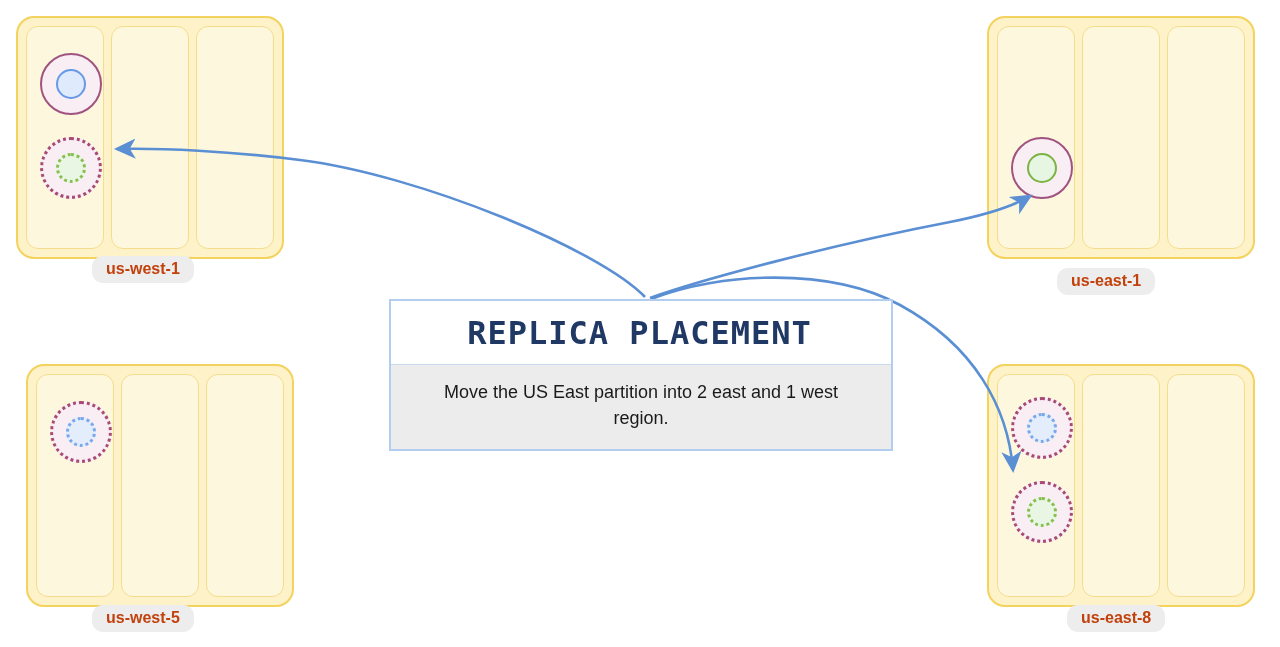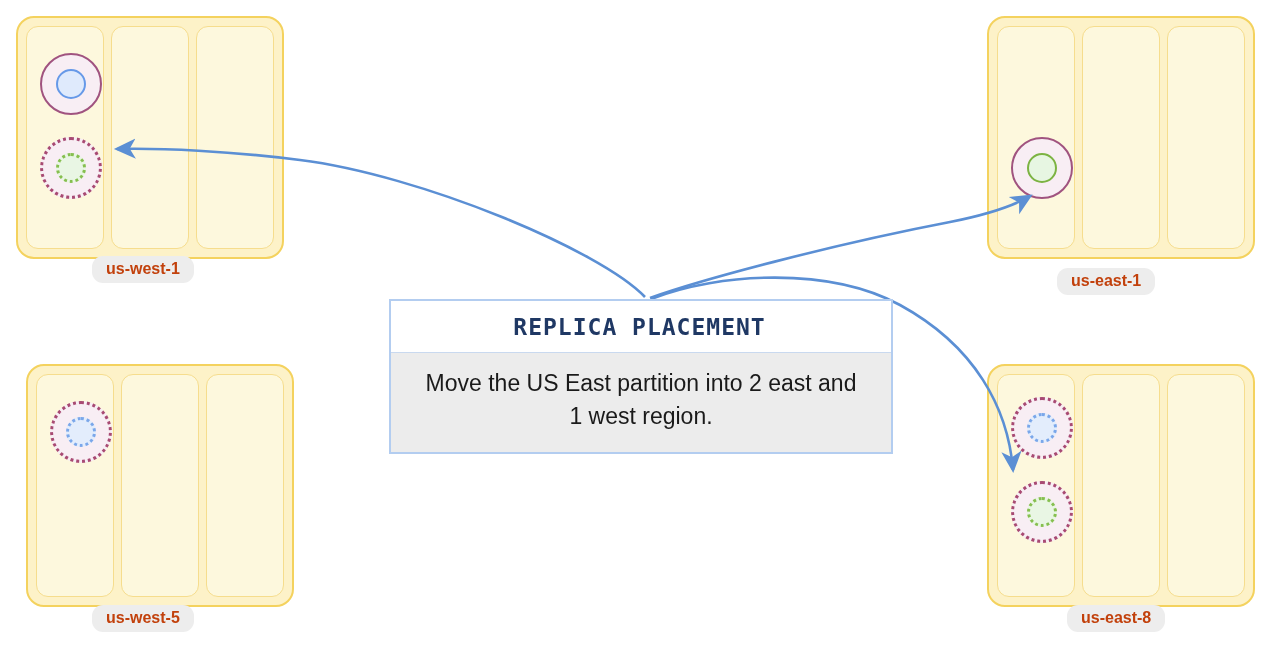--- a/index.html
+++ b/index.html
@@ -98,32 +98,32 @@
     width: 504px;
     box-sizing: border-box;
     border: 2px solid #b3cdf0;
     background: #ffffff;
     z-index: 5;
   }
   #callout-title {
     text-align: center;
     color: #1f3864;
     font-family: "DejaVu Sans Mono", "Liberation Mono", monospace;
-    font-size: 23px;
+    font-size: 32px;
     font-weight: 700;
     letter-spacing: 1px;
     padding: 13px 11px 12px 8px;
     background: #ffffff;
   }
   #callout-body {
     background: #ececec;
     border-top: 1px solid #c9d9ef;
     color: #1a1a1a;
     font-family: "Liberation Sans", sans-serif;
-    font-size: 23px;
+    font-size: 18px;
     line-height: 1.45;
     text-align: center;
     padding: 14px 26px 18px 26px;
   }
 
   
   #arrows {
     position: absolute;
     left: 0; top: 0;
     width: 1280px;

